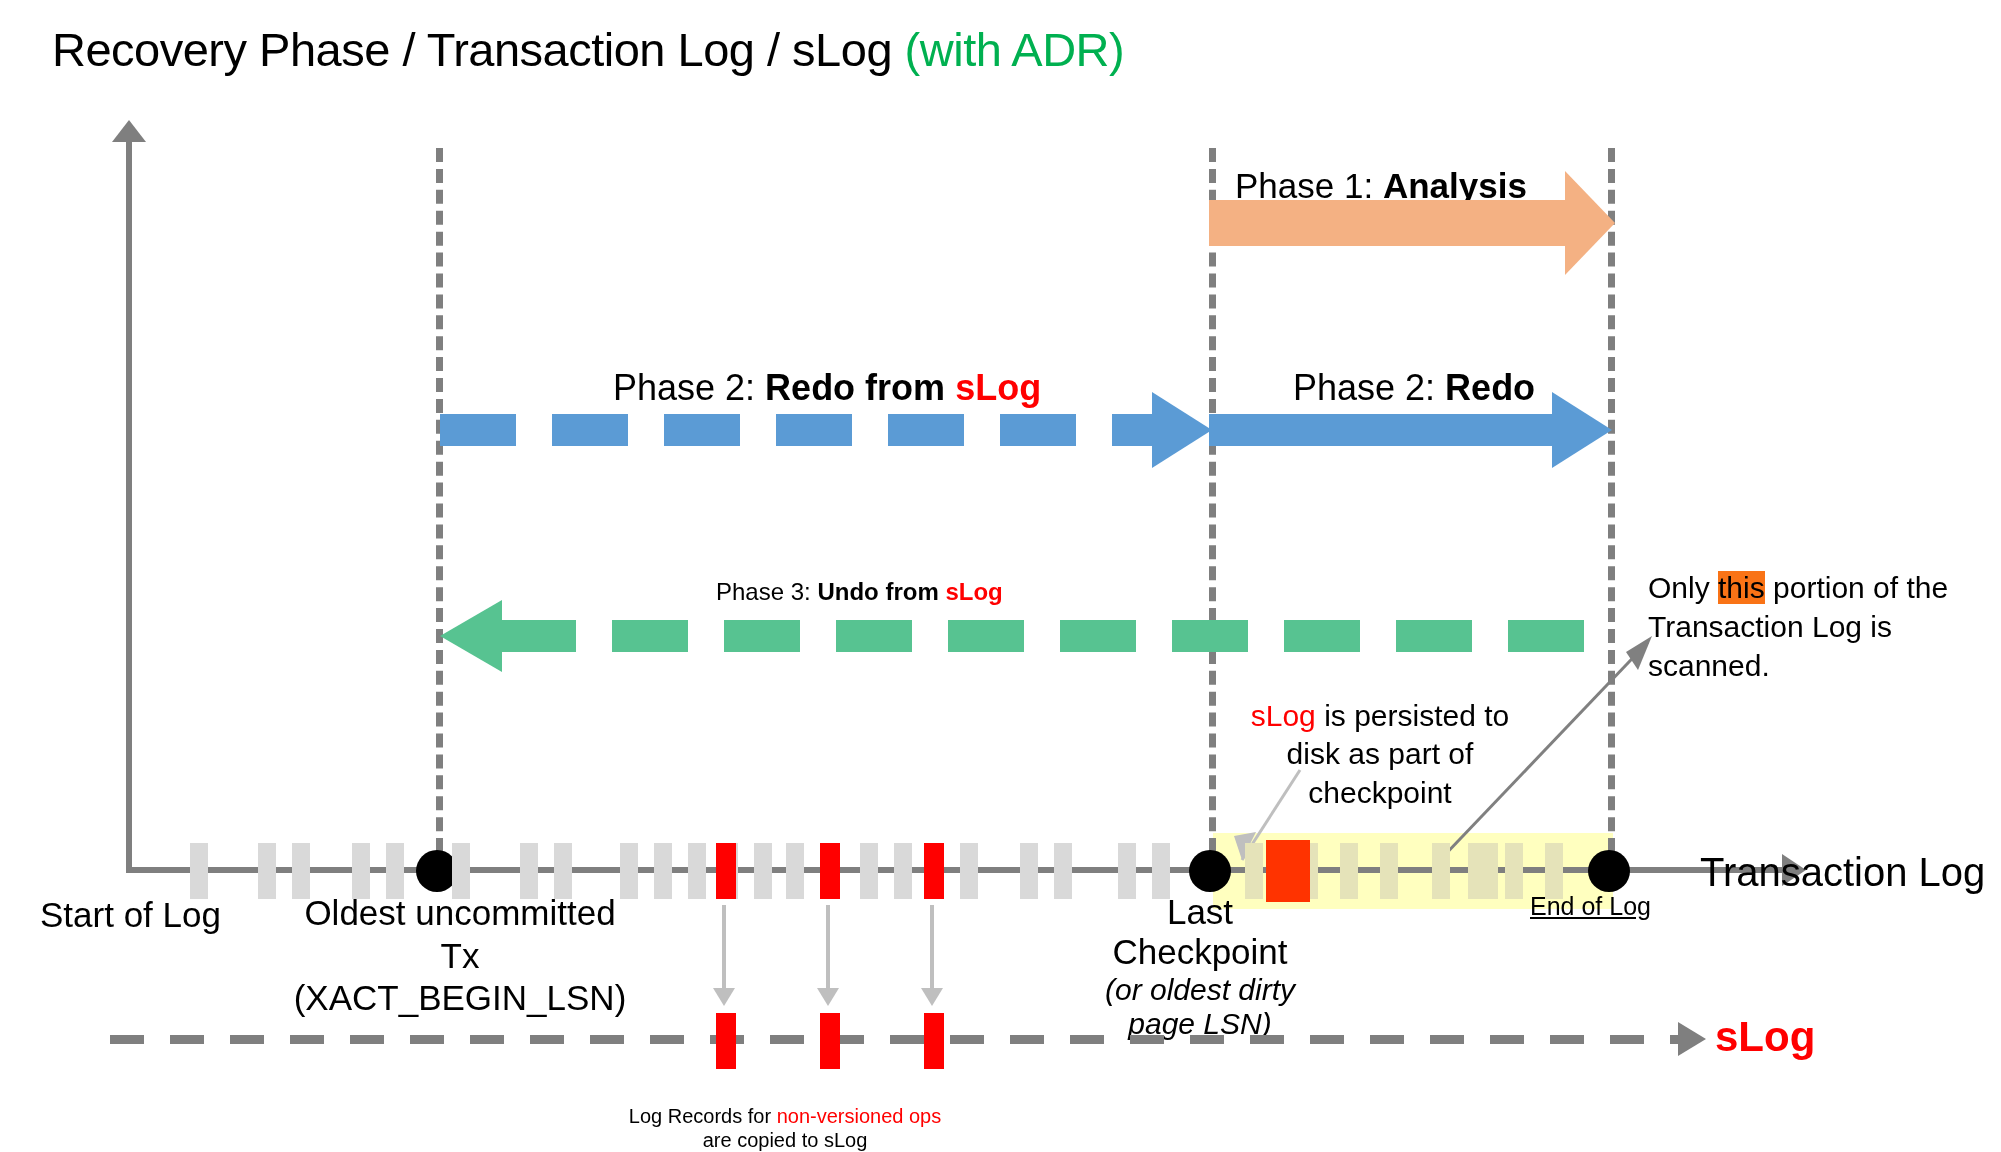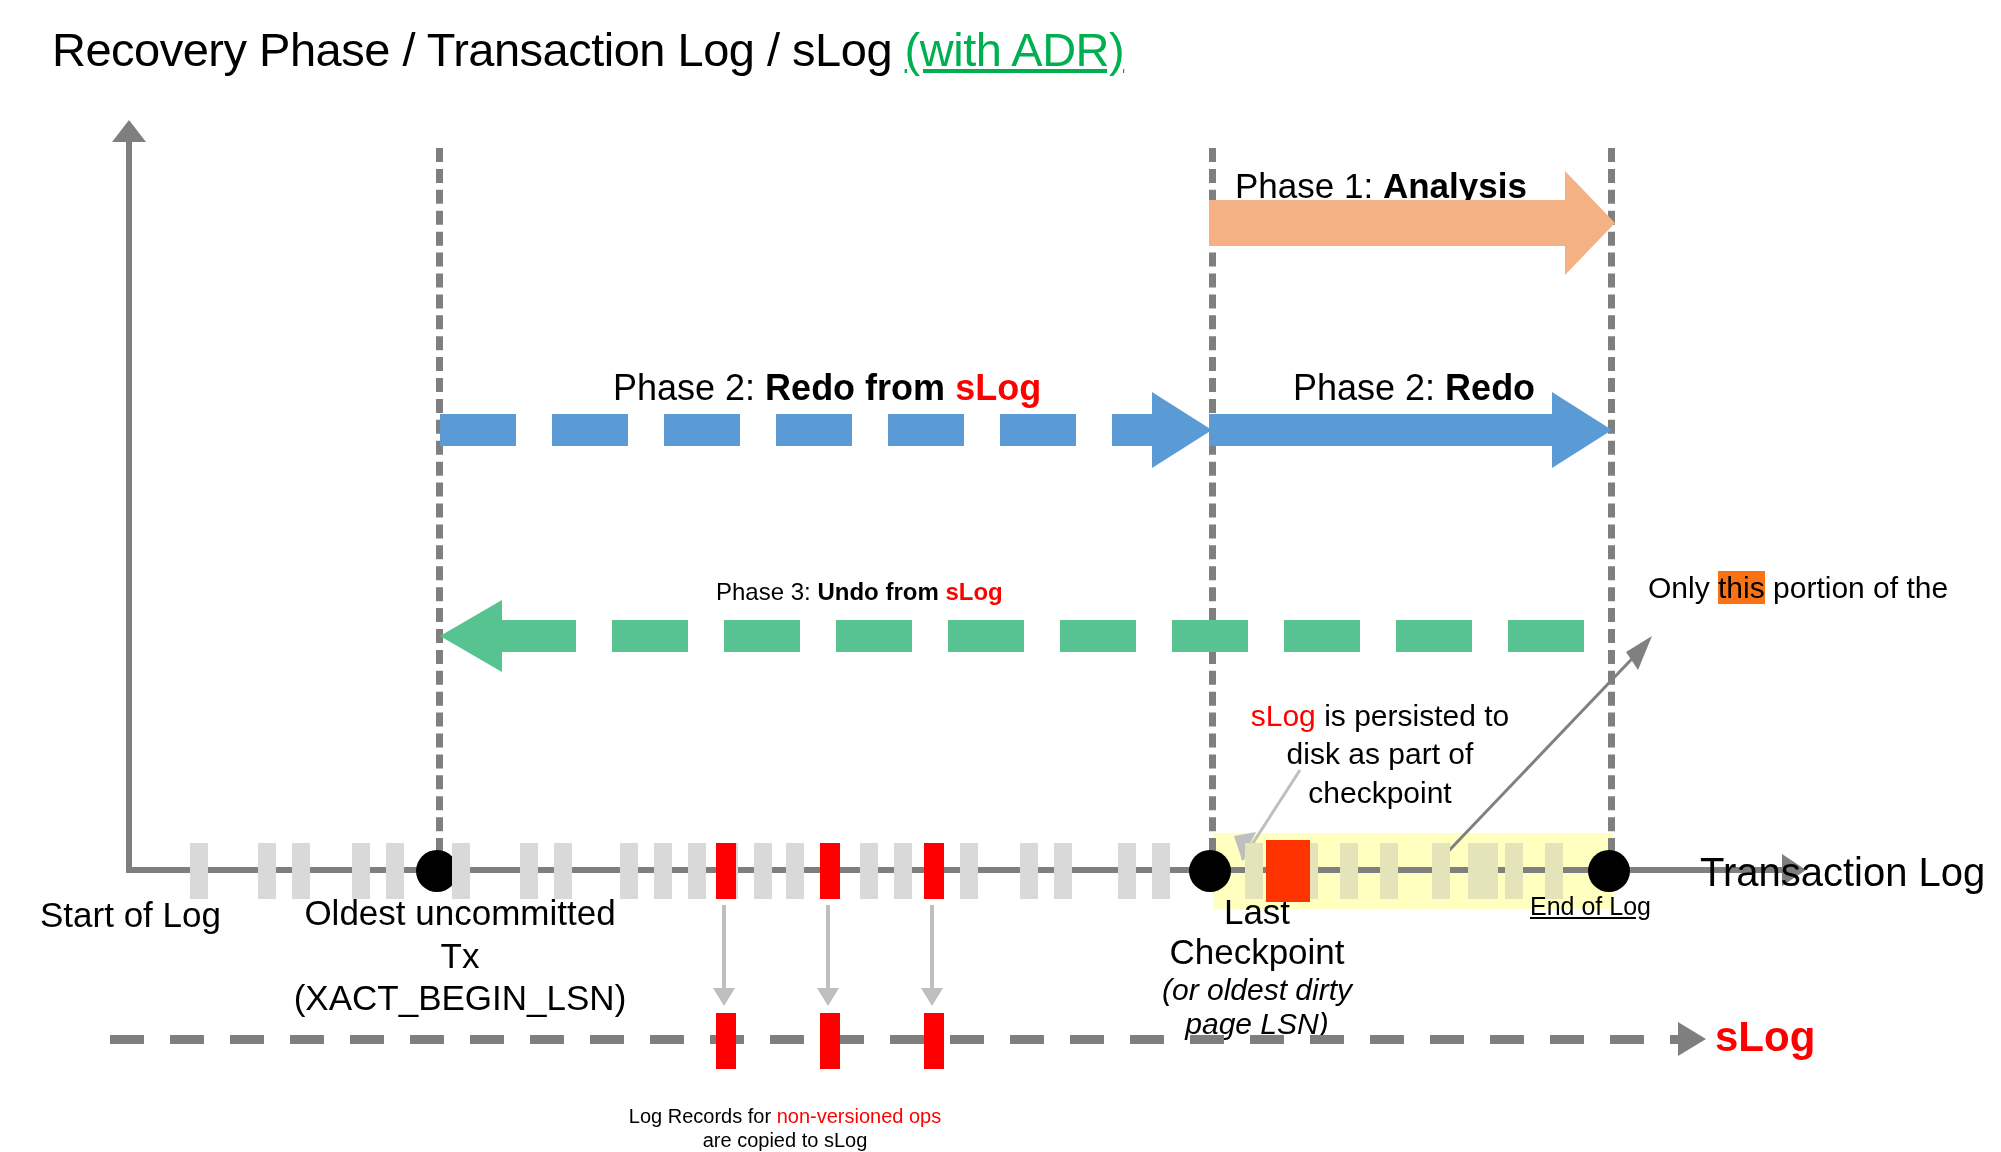--- a/index.html
+++ b/index.html
@@ -7,21 +7,21 @@
     width:2001px;height:1152px;position:relative;overflow:hidden;
     font-family:"Liberation Sans","DejaVu Sans",sans-serif;
     color:#000000;
   }
   .abs{position:absolute;}
 
   
   #title{
     left:52px;top:22px;font-size:47px;letter-spacing:-0.5px;white-space:nowrap;
   }
-  #title .adr{color:#00b050;text-decoration:underline;}
+  #title .adr{color:#00b050;}
 
   
   .vaxis-line{left:126px;top:130px;width:6px;height:740px;background:#7f7f7f;}
   .vaxis-head{
     left:112px;top:120px;width:0;height:0;
     border-left:17px solid transparent;border-right:17px solid transparent;
     border-bottom:22px solid #7f7f7f;
   }
 
   .haxis-line{left:126px;top:867px;width:1660px;height:6px;background:#7f7f7f;}
@@ -97,21 +97,21 @@
 
   
   .dot{position:absolute;width:42px;height:42px;border-radius:50%;background:#000000;top:850px;}
   #dot-oldest{left:416px;}
   #dot-ckpt{left:1189px;}
   #dot-end{left:1588px;}
 
   
   #lbl-start{left:40px;top:895px;font-size:35px;}
   #lbl-oldest{left:290px;top:892px;font-size:35px;text-align:center;width:340px;line-height:1.22;}
-  #lbl-ckpt{left:1132px;top:892px;font-size:35px;text-align:center;width:250px;line-height:1.15;}
+  #lbl-ckpt{left:1075px;top:892px;font-size:35px;text-align:center;width:250px;line-height:1.15;}
   #lbl-ckpt .sub{font-size:30px;font-style:italic;display:block;}
   #lbl-end{left:1530px;top:892px;font-size:25px;text-decoration:underline;}
   #lbl-txlog{left:1700px;top:850px;font-size:40px;white-space:nowrap;}
 
   
   #anno-ckpt{
     left:1240px;top:697px;width:280px;font-size:30px;text-align:center;line-height:1.28;
   }
   
   #anno-scan{
@@ -180,20 +180,21 @@
 <div class="abs" id="p3-head"></div>
 
 <div class="abs" id="anno-ckpt">
   <span class="red">sLog</span><span> is persisted to</span><br>
   <span>disk as part of</span><br>
   <span>checkpoint</span>
 </div>
 
 <div class="abs" id="anno-scan">
   <span>Only </span><span class="hl">this</span><span> portion of the</span><br>
+  <span>Transaction Log is scanned.</span>
 </div>
 
 <svg class="abs" style="left:1220px;top:760px;width:180px;height:120px;">
   <line x1="80" y1="10" x2="22" y2="100" stroke="#bfbfbf" stroke-width="3"></line>
   <polygon points="22,100 36,72 14,76" fill="#bfbfbf"></polygon>
 </svg>
 
 <svg class="abs" style="left:1430px;top:630px;width:240px;height:240px;">
   <line x1="10" y1="230" x2="218" y2="12" stroke="#808080" stroke-width="3"></line>
   <polygon points="222,6 196,22 208,40" fill="#808080"></polygon>

